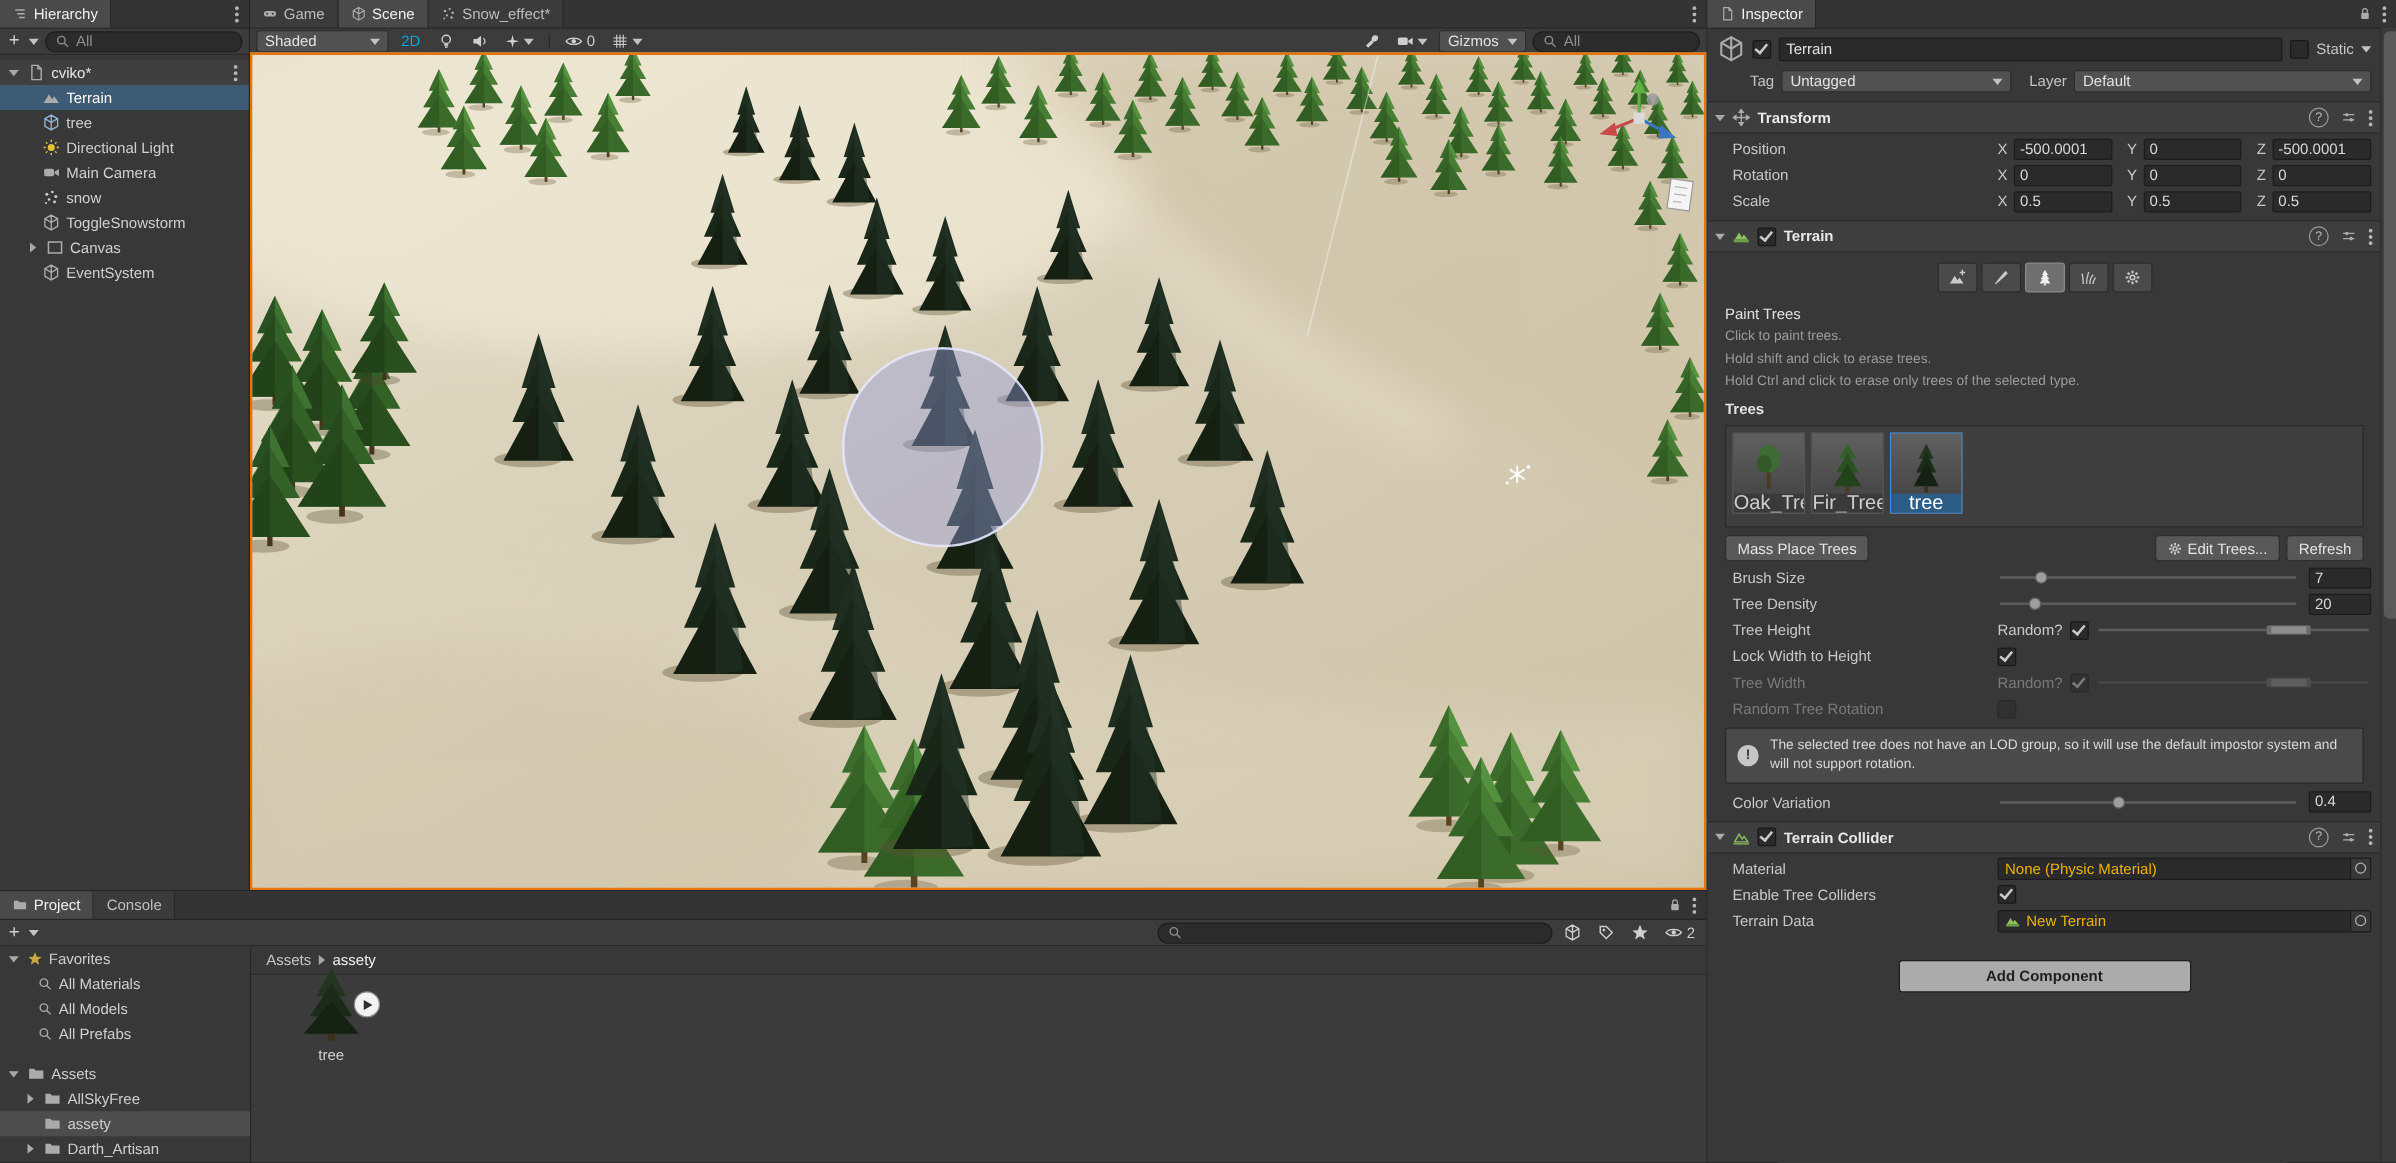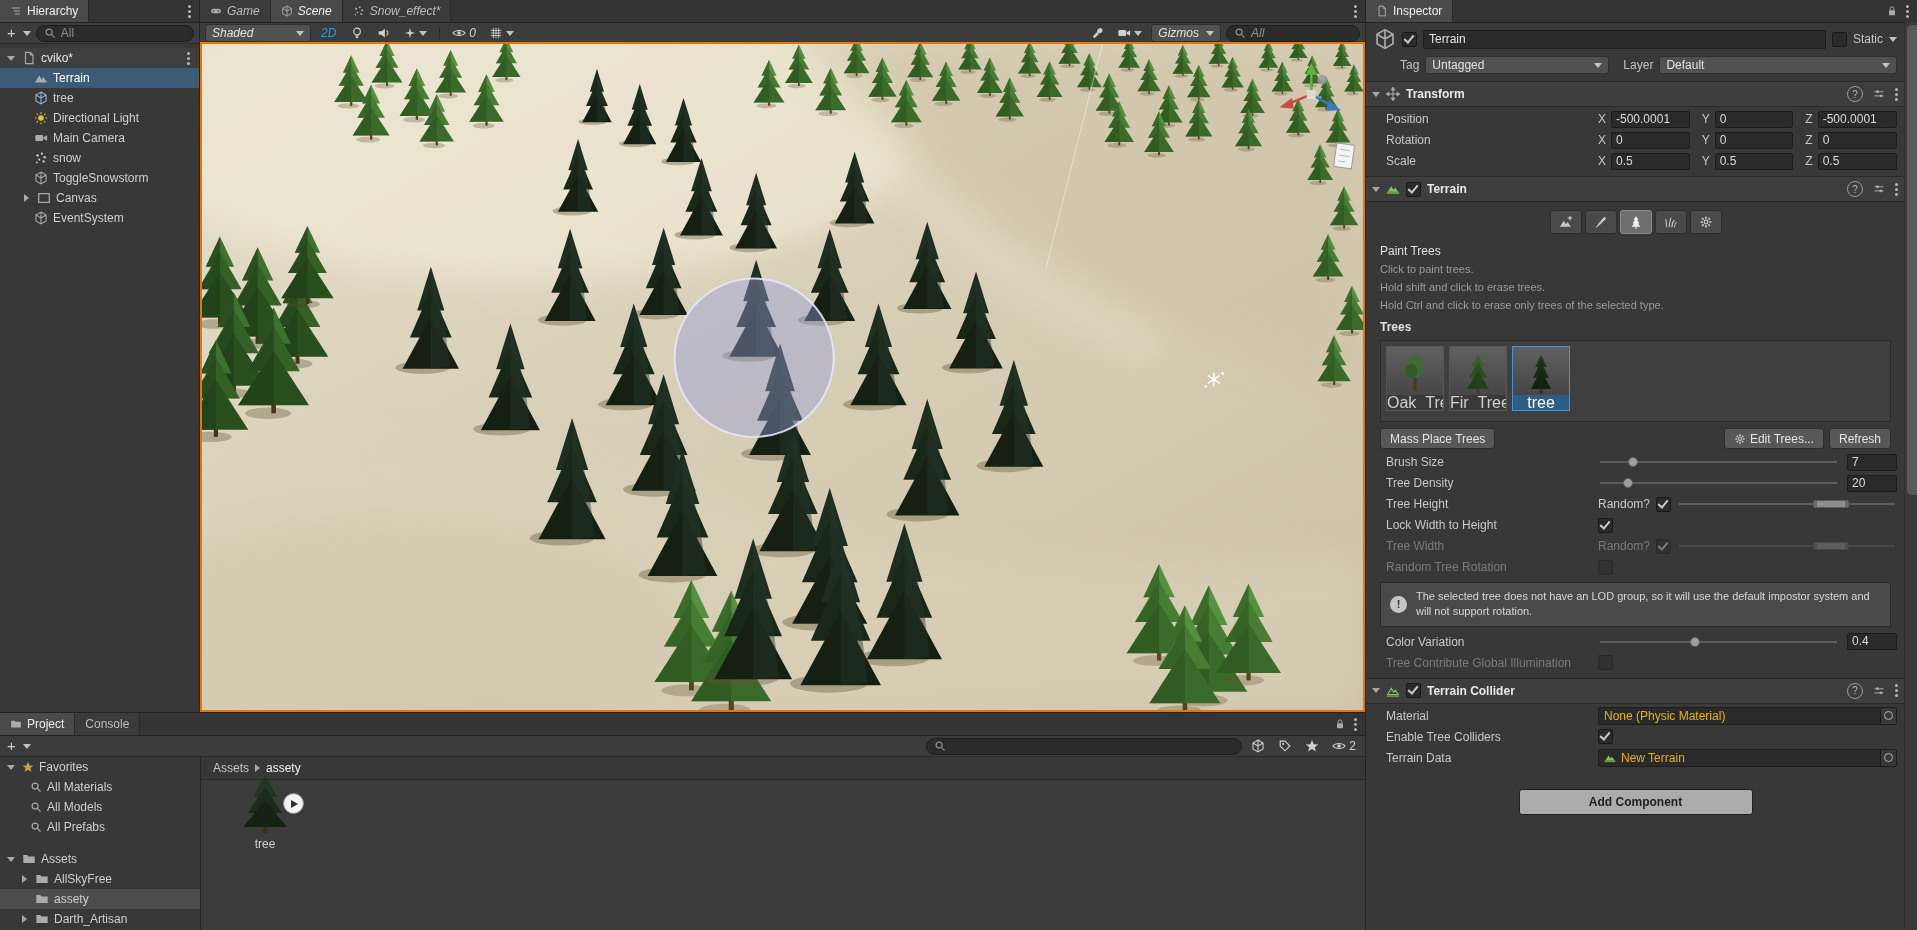--- a/index.html
+++ b/index.html
@@ -3,21 +3,21 @@
 <meta charset="utf-8">
 <style>
   html,body{margin:0;padding:0;background:#1e1e1e;}
   .app{position:relative;width:1917px;height:930px;background:#383838;
        font-family:"Liberation Sans","DejaVu Sans",sans-serif;font-size:12px;color:#D4D4D4;
        overflow:hidden;user-select:none;}
   .sprite{position:absolute;width:0;height:0;overflow:hidden;}
   symbol{overflow:visible;}
   .panel{position:absolute;box-sizing:border-box;background:#383838;}
   .hierarchy-panel{left:0;top:0;width:200px;height:713px;border-right:1px solid #232323;border-bottom:1px solid #232323;}
-  .scene-panel{left:200px;top:0;width:1166px;height:713px;border-right:1px solid #232323;border-bottom:1px solid #232323;font-style:italic;}
+  .scene-panel{left:200px;top:0;width:1166px;height:713px;border-right:1px solid #232323;border-bottom:1px solid #232323;}
   .project-panel{left:0;top:713px;width:1366px;height:217px;border-right:1px solid #232323;}
   .inspector-panel{left:1366px;top:0;width:551px;height:930px;}
 
   .tabbar{height:22px;background:#343434;border-bottom:1px solid #242424;display:flex;align-items:stretch;}
   .tab{display:flex;align-items:center;gap:5px;padding:0 10px;background:#3B3B3B;color:#BDBDBD;
        border-right:1px solid #282828;white-space:nowrap;}
   .tab.on{background:#4A4A4A;color:#EFEFEF;}
   .tab-extras{margin-left:auto;display:flex;align-items:center;gap:8px;padding:0 7px;}
   .toolbar{height:20px;background:#3C3C3C;border-bottom:1px solid #2A2A2A;display:flex;align-items:center;padding:0 5px;gap:5px;}
 
@@ -1057,24 +1057,20 @@
       </div>
 
       <div class="irow">
         <span class="ilbl">Color Variation</span>
         <div class="slider">
           <div class="track"></div>
             <div class="knob" style="left:40%;"></div>
         </div>
         <span class="nf val">0.4</span>
       </div>
-      <div class="irow dis">
-        <span class="ilbl">Tree Contribute Global Illumination</span>
-        <span class="cb"></span>
-      </div>
 
       <div class="chead" style="margin-top:6px;">
         <span class="tri-d"></span>
         <svg class="ic">
             <use href="#i-collider"></use>
           </svg>
         <span class="cb checked"></span>
         <span class="ctitle">Terrain Collider</span>
         <span class="hicons">
           <span class="hic-q"></span>

